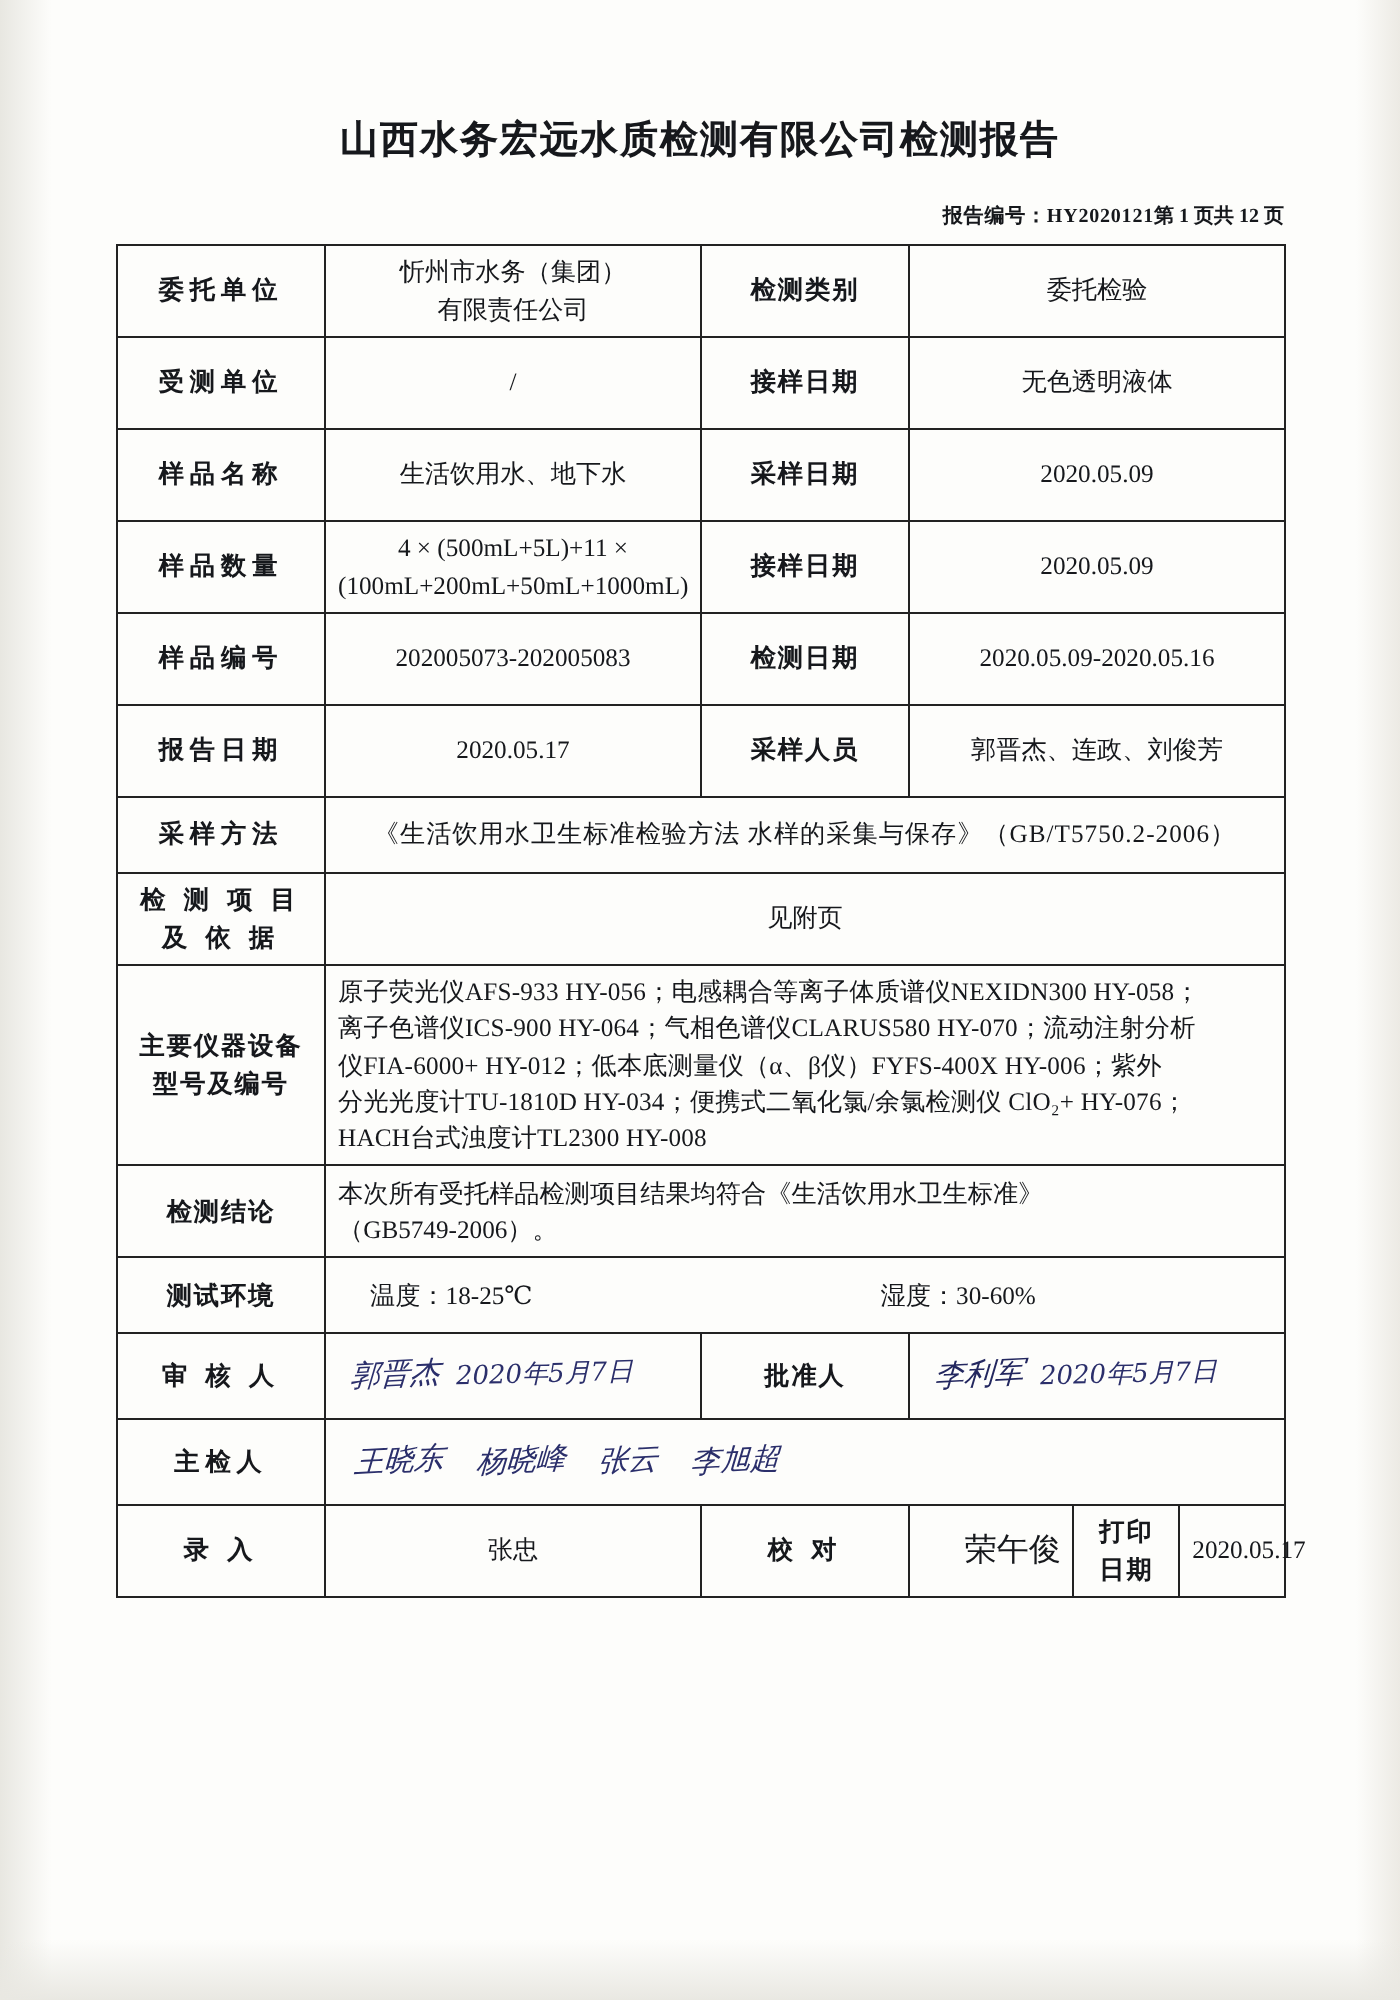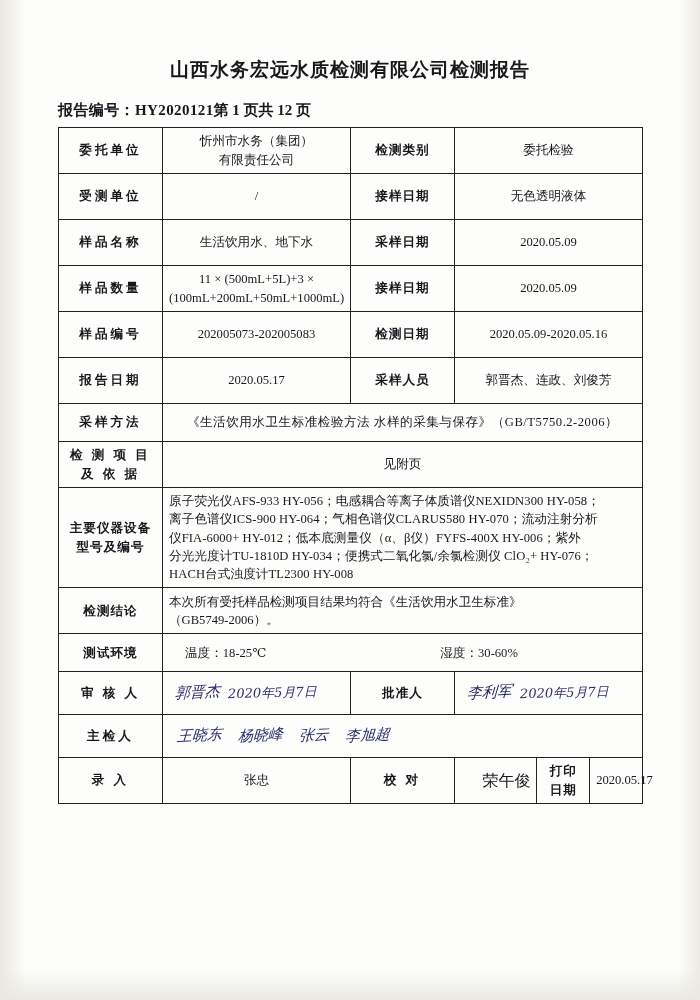--- a/index.html
+++ b/index.html
@@ -46,24 +46,24 @@
   }
   .title {
     text-align: center;
     font-size: 19px;
     font-weight: bold;
     letter-spacing: 1px;
     margin-top: 57px;
     font-family: Liberation Mono, monospace;
   }
   .subline {
-    margin: 18px 32px 7px 58px;
+    margin: 18px 58px 7px 58px;
     display: flex;
-    justify-content: flex-start;
-    font-size: 15px;
+    justify-content: flex-end;
+    font-size: 10px;
     font-weight: bold;
   }
   .subline .report-no {
     letter-spacing: 0.4px;
   }
   table.main {
     border-collapse: collapse;
     margin: 0 58px;
     width: 584px;
     table-layout: fixed;
@@ -193,21 +193,21 @@
         <tr class="rowh-tall">
           <td class="lbl">样品名称</td>
           <td class="ctr">生活饮用水、地下水</td>
           <td class="lbl tight">采样日期</td>
           <td class="ctr">2020.05.09</td>
         </tr>
 
         <tr class="rowh-tall">
           <td class="lbl">样品数量</td>
           <td class="ctr two-line small">
-            <div>11 × (500mL+5L)+3 ×</div>
+            <div>4 × (500mL+5L)+11 ×</div>
             <div>(100mL+200mL+50mL+1000mL)</div>
           </td>
           <td class="lbl tight">接样日期</td>
           <td class="ctr">2020.05.09</td>
         </tr>
 
         <tr class="rowh-tall">
           <td class="lbl">样品编号</td>
           <td class="ctr small">202005073-202005083</td>
           <td class="lbl tight">检测日期</td>

